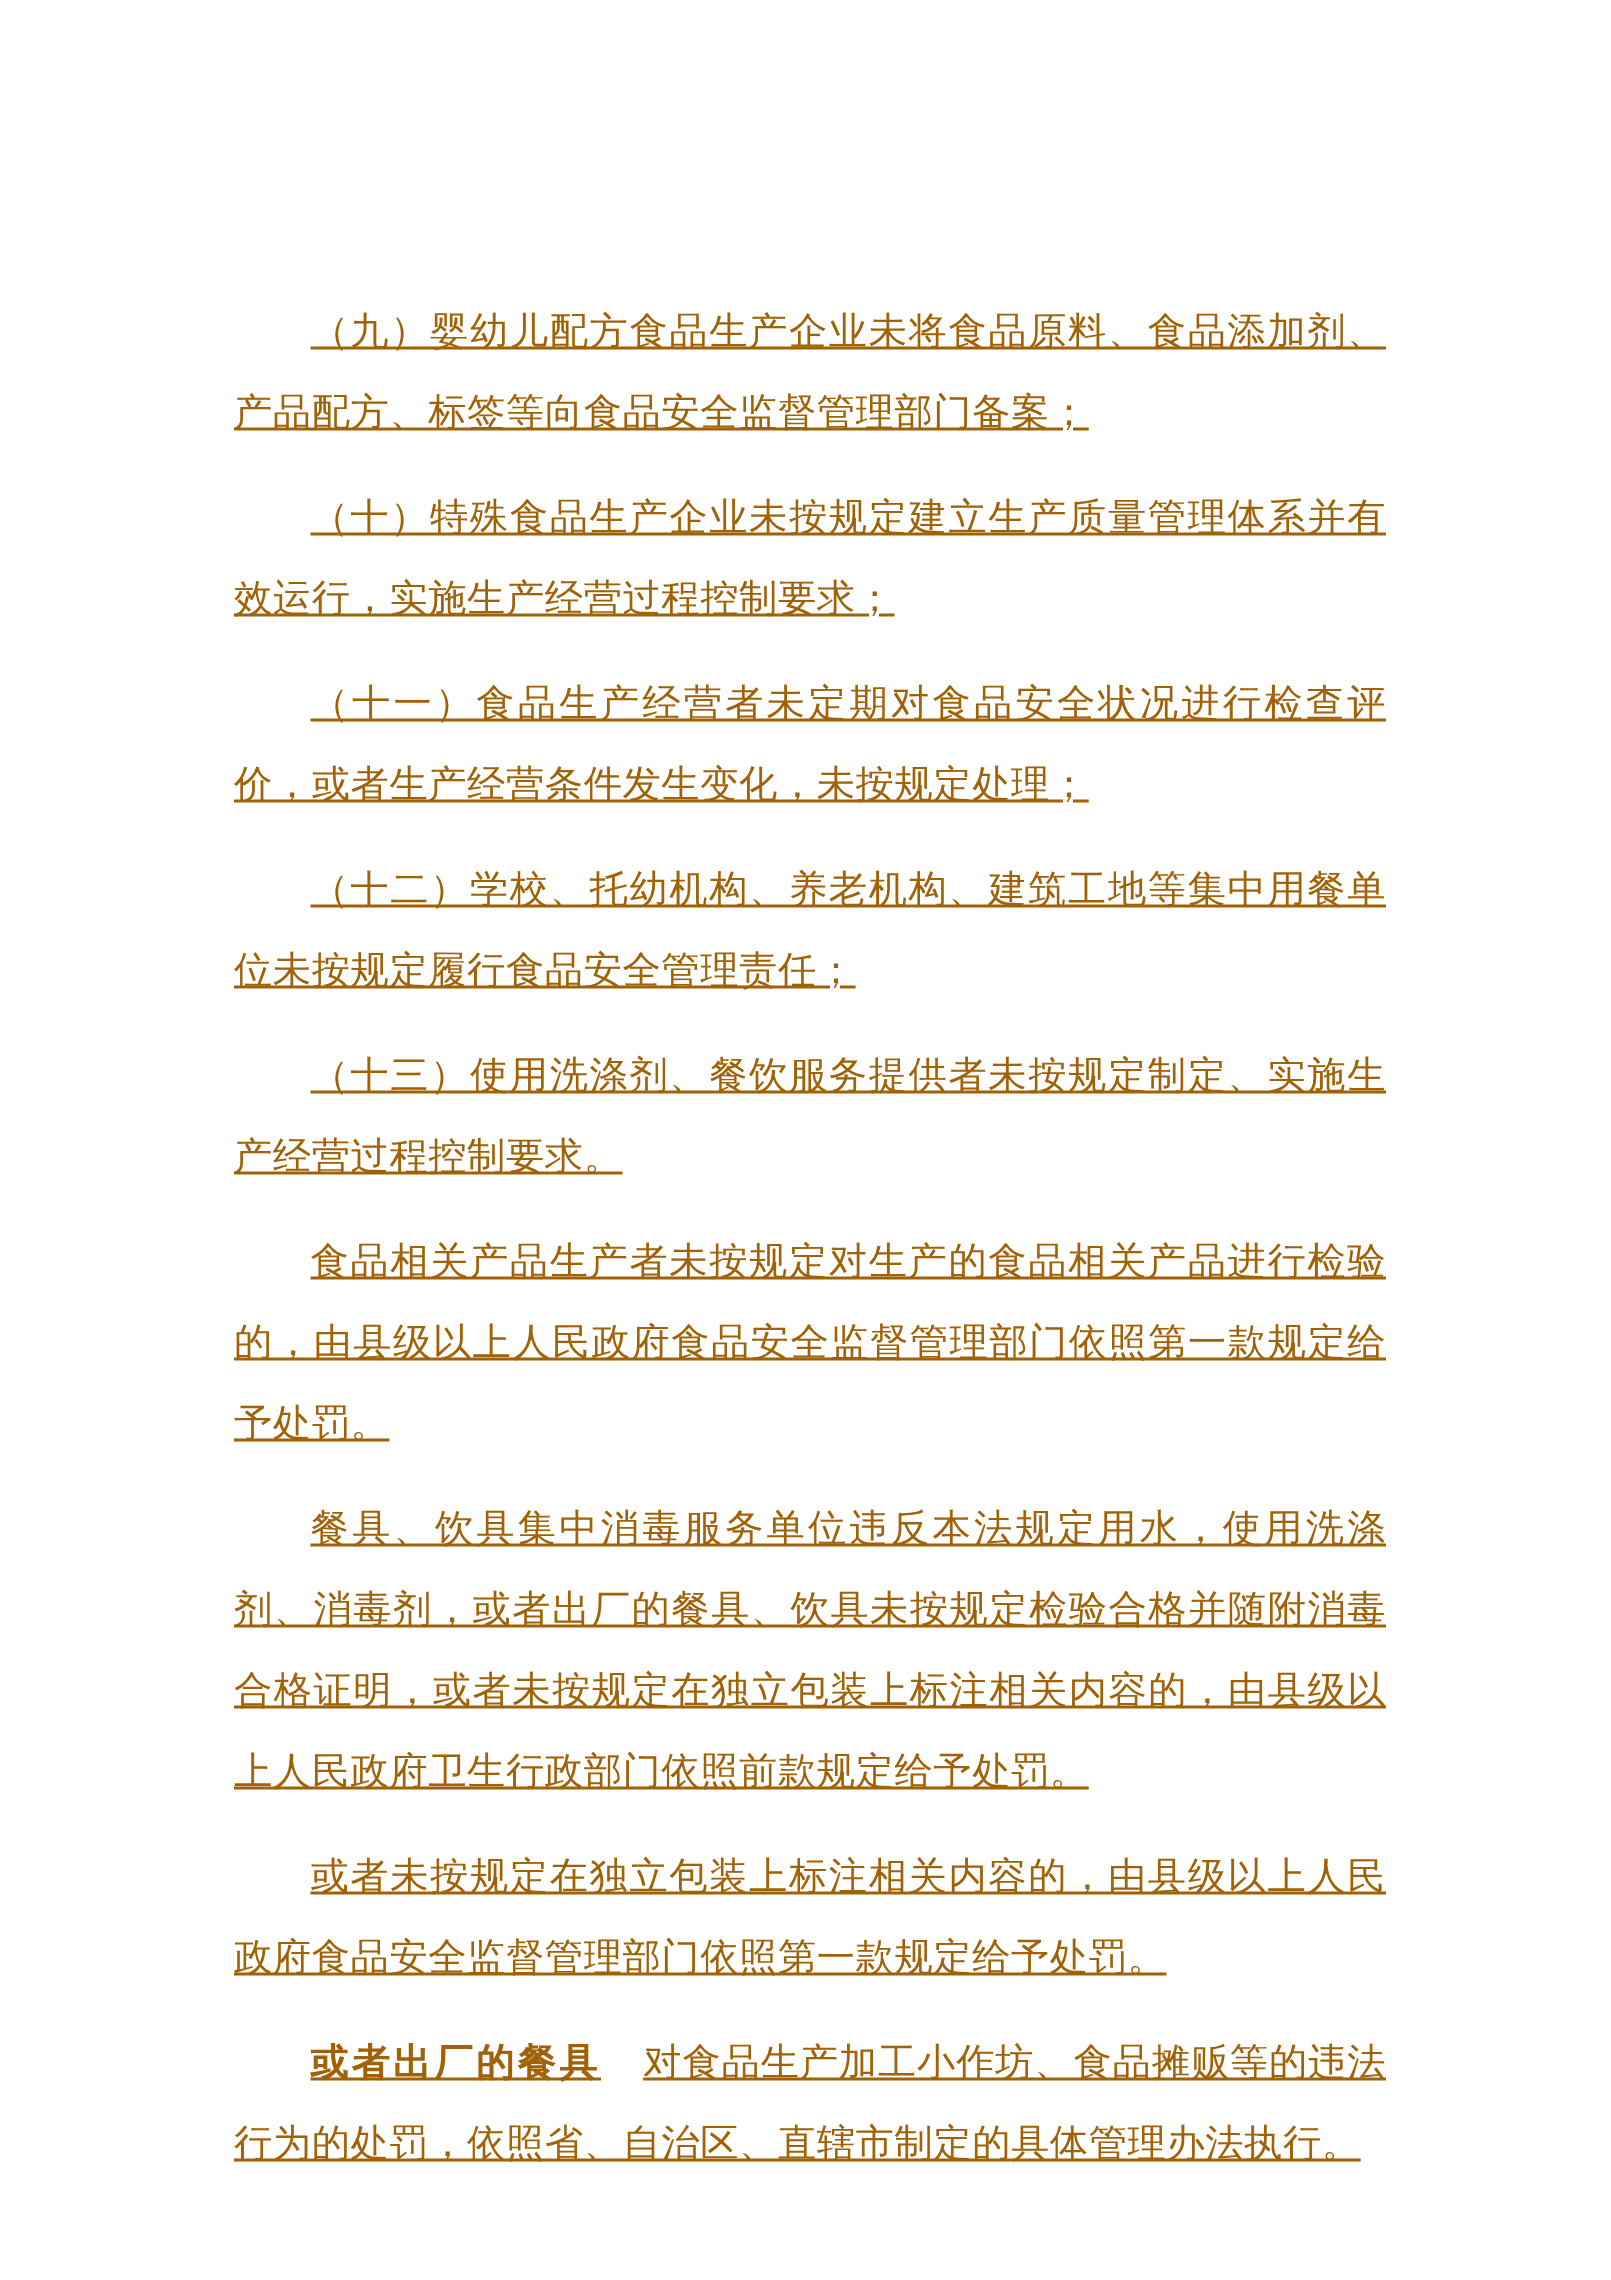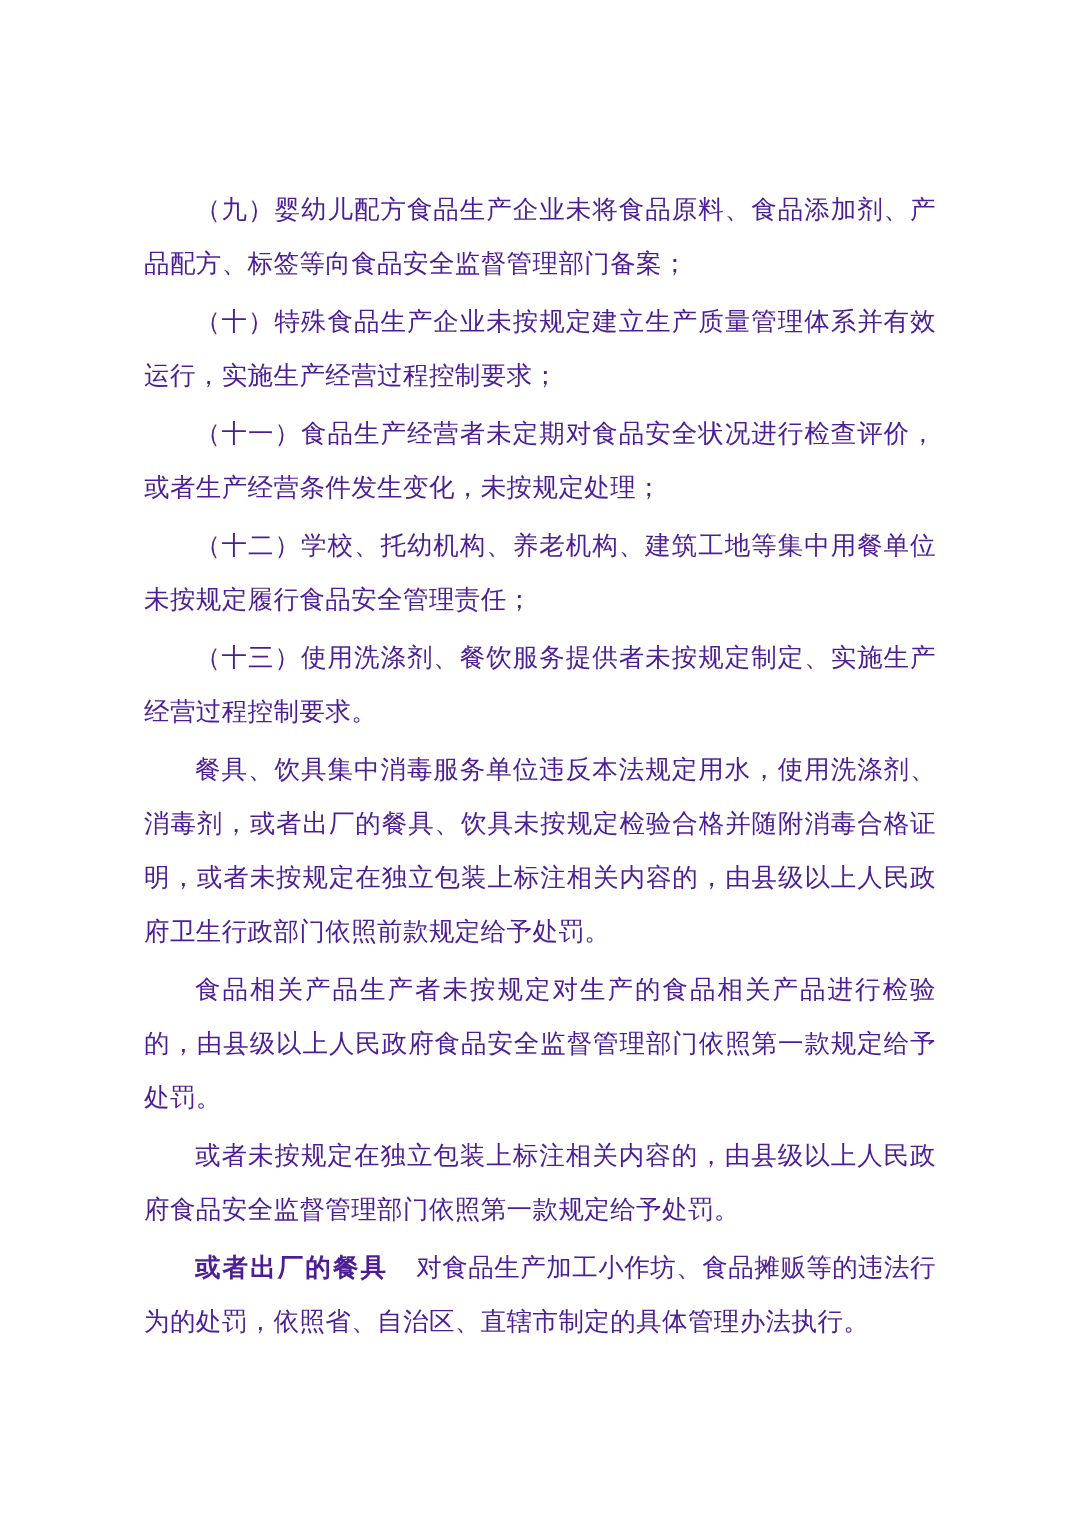--- a/index.html
+++ b/index.html
@@ -17,29 +17,30 @@
     color: #1a1a1a;
     overflow: hidden;
   }
   .content {
     position: absolute;
     left: 140px;
     top: 178px;
     width: 800px;
   }
   p.para {
-    margin: 4px;
+    margin: 16px;
     font-size: 25.5px;
     line-height: 54px;
     text-align: justify;
     text-justify: inter-ideograph;
     text-indent: 2em;
     letter-spacing: 0.4px;
     font-weight: 400;
-    color: #4c1d95;
+    color: #a16207;
+    text-decoration: underline;
   }
   .article-label {
     font-weight: bold;
     letter-spacing: 2px;
   }
   .article-gap {
     display: inline-block;
     width: 1.1em;
   }
   .footer {
@@ -63,22 +64,22 @@
 
 <div class="page">
 
   <div class="content">
 
     <p class="para">（九）婴幼儿配方食品生产企业未将食品原料、食品添加剂、产品配方、标签等向食品安全监督管理部门备案；</p>
     <p class="para">（十）特殊食品生产企业未按规定建立生产质量管理体系并有效运行，实施生产经营过程控制要求；</p>
     <p class="para">（十一）食品生产经营者未定期对食品安全状况进行检查评价，或者生产经营条件发生变化，未按规定处理；</p>
     <p class="para">（十二）学校、托幼机构、养老机构、建筑工地等集中用餐单位未按规定履行食品安全管理责任；</p>
     <p class="para">（十三）使用洗涤剂、餐饮服务提供者未按规定制定、实施生产经营过程控制要求。</p>
+    <p class="para">食品相关产品生产者未按规定对生产的食品相关产品进行检验的，由县级以上人民政府食品安全监督管理部门依照第一款规定给予处罚。</p>
     <p class="para">餐具、饮具集中消毒服务单位违反本法规定用水，使用洗涤剂、消毒剂，或者出厂的餐具、饮具未按规定检验合格并随附消毒合格证明，或者未按规定在独立包装上标注相关内容的，由县级以上人民政府卫生行政部门依照前款规定给予处罚。</p>
-    <p class="para">食品相关产品生产者未按规定对生产的食品相关产品进行检验的，由县级以上人民政府食品安全监督管理部门依照第一款规定给予处罚。</p>
     <p class="para">或者未按规定在独立包装上标注相关内容的，由县级以上人民政府食品安全监督管理部门依照第一款规定给予处罚。</p>
 
     <p class="para"><span class="article-label">或者出厂的餐具</span><span class="article-gap"></span><span>对食品生产加工小作坊、食品摊贩等的违法行为的处罚，依照省、自治区、直辖市制定的具体管理办法执行。</span></p>
 
   </div>
 
   <div class="footer">
     <span class="pagenum-inner">—50—</span>
   </div>
 

